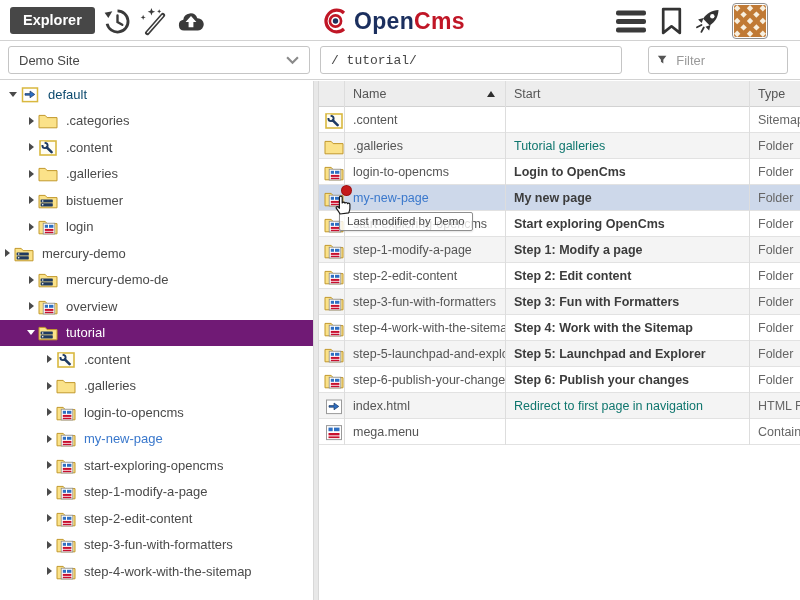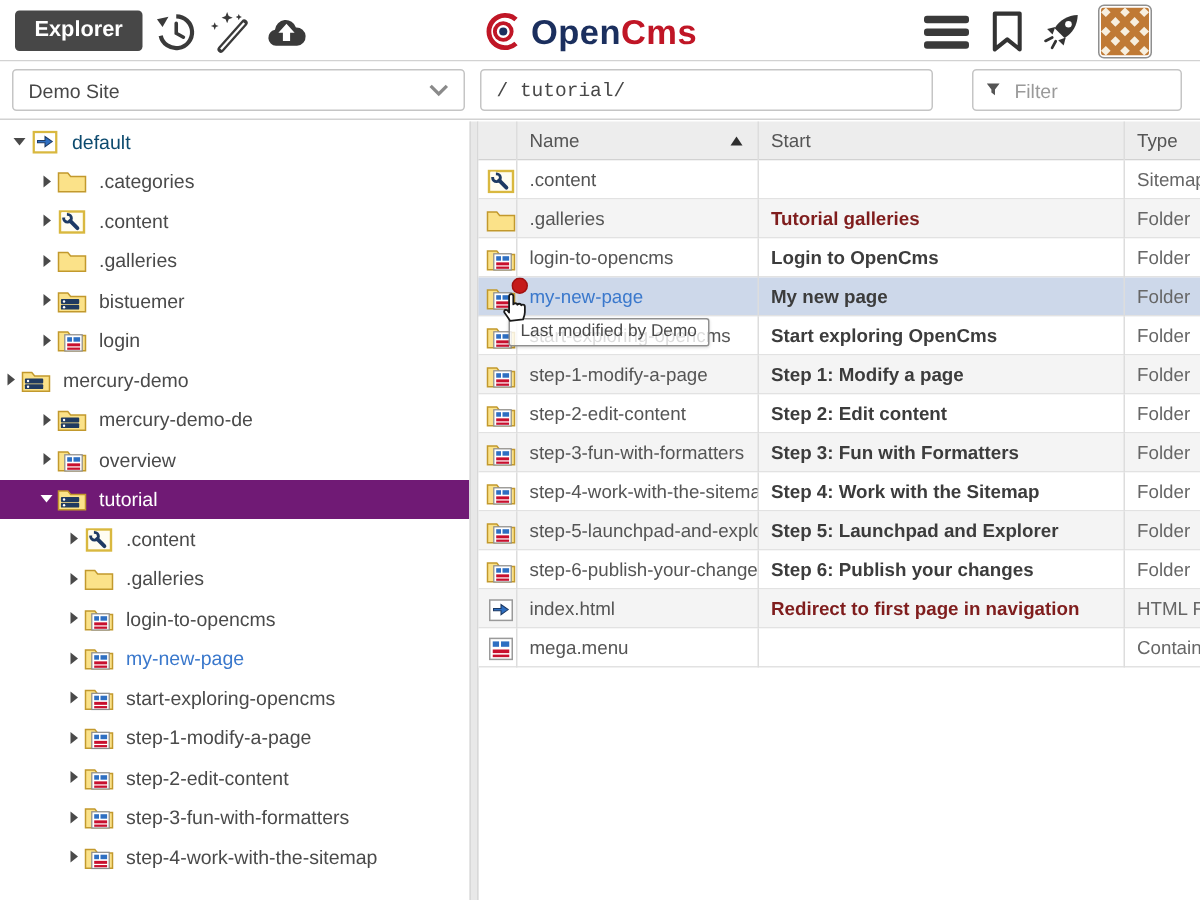--- a/index.html
+++ b/index.html
@@ -63,21 +63,21 @@
   .thead .c{height:26px;line-height:26px;}
   .c{padding:0 0 0 8px;overflow:hidden;white-space:nowrap;border-right:1px solid #ddd;height:26px;
      display:flex;align-items:center;}
   .c:last-child{border-right:none;}
   .c.ic{padding-left:5px;}
   .row{border-bottom:1px solid #e2e2e2;background:#fff;cursor:pointer;}
   #rows .row:nth-child(even){background:#f4f4f4;}
   #rows .row.hover{background:#cdd8ea;}
   .nm{color:#555;}
   .nm.blue{color:#3a78cc;}
-  .tt{color:#7f1d1d;font-weight:bold;}
+  .tt{color:#0f766e;}
   .tt.b{font-weight:bold;color:#3c3c3c;}
   .ty{color:#666;}
   .sort-asc{width:0;height:0;border-left:4px solid transparent;border-right:4px solid transparent;
         border-bottom:6px solid #2e2e2e;margin-left:auto;margin-right:10px;}
   .head-name{display:flex;align-items:center;}
 
   
   .tooltip{position:absolute;left:339px;top:212px;height:19px;line-height:17px;
         padding:0 7px;background:rgba(255,255,255,.8);border:1px solid #8f8f8f;border-radius:2px;
         font-size:11.5px;color:#4a4a4a;white-space:nowrap;box-shadow:0 1px 2px rgba(0,0,0,.12);

